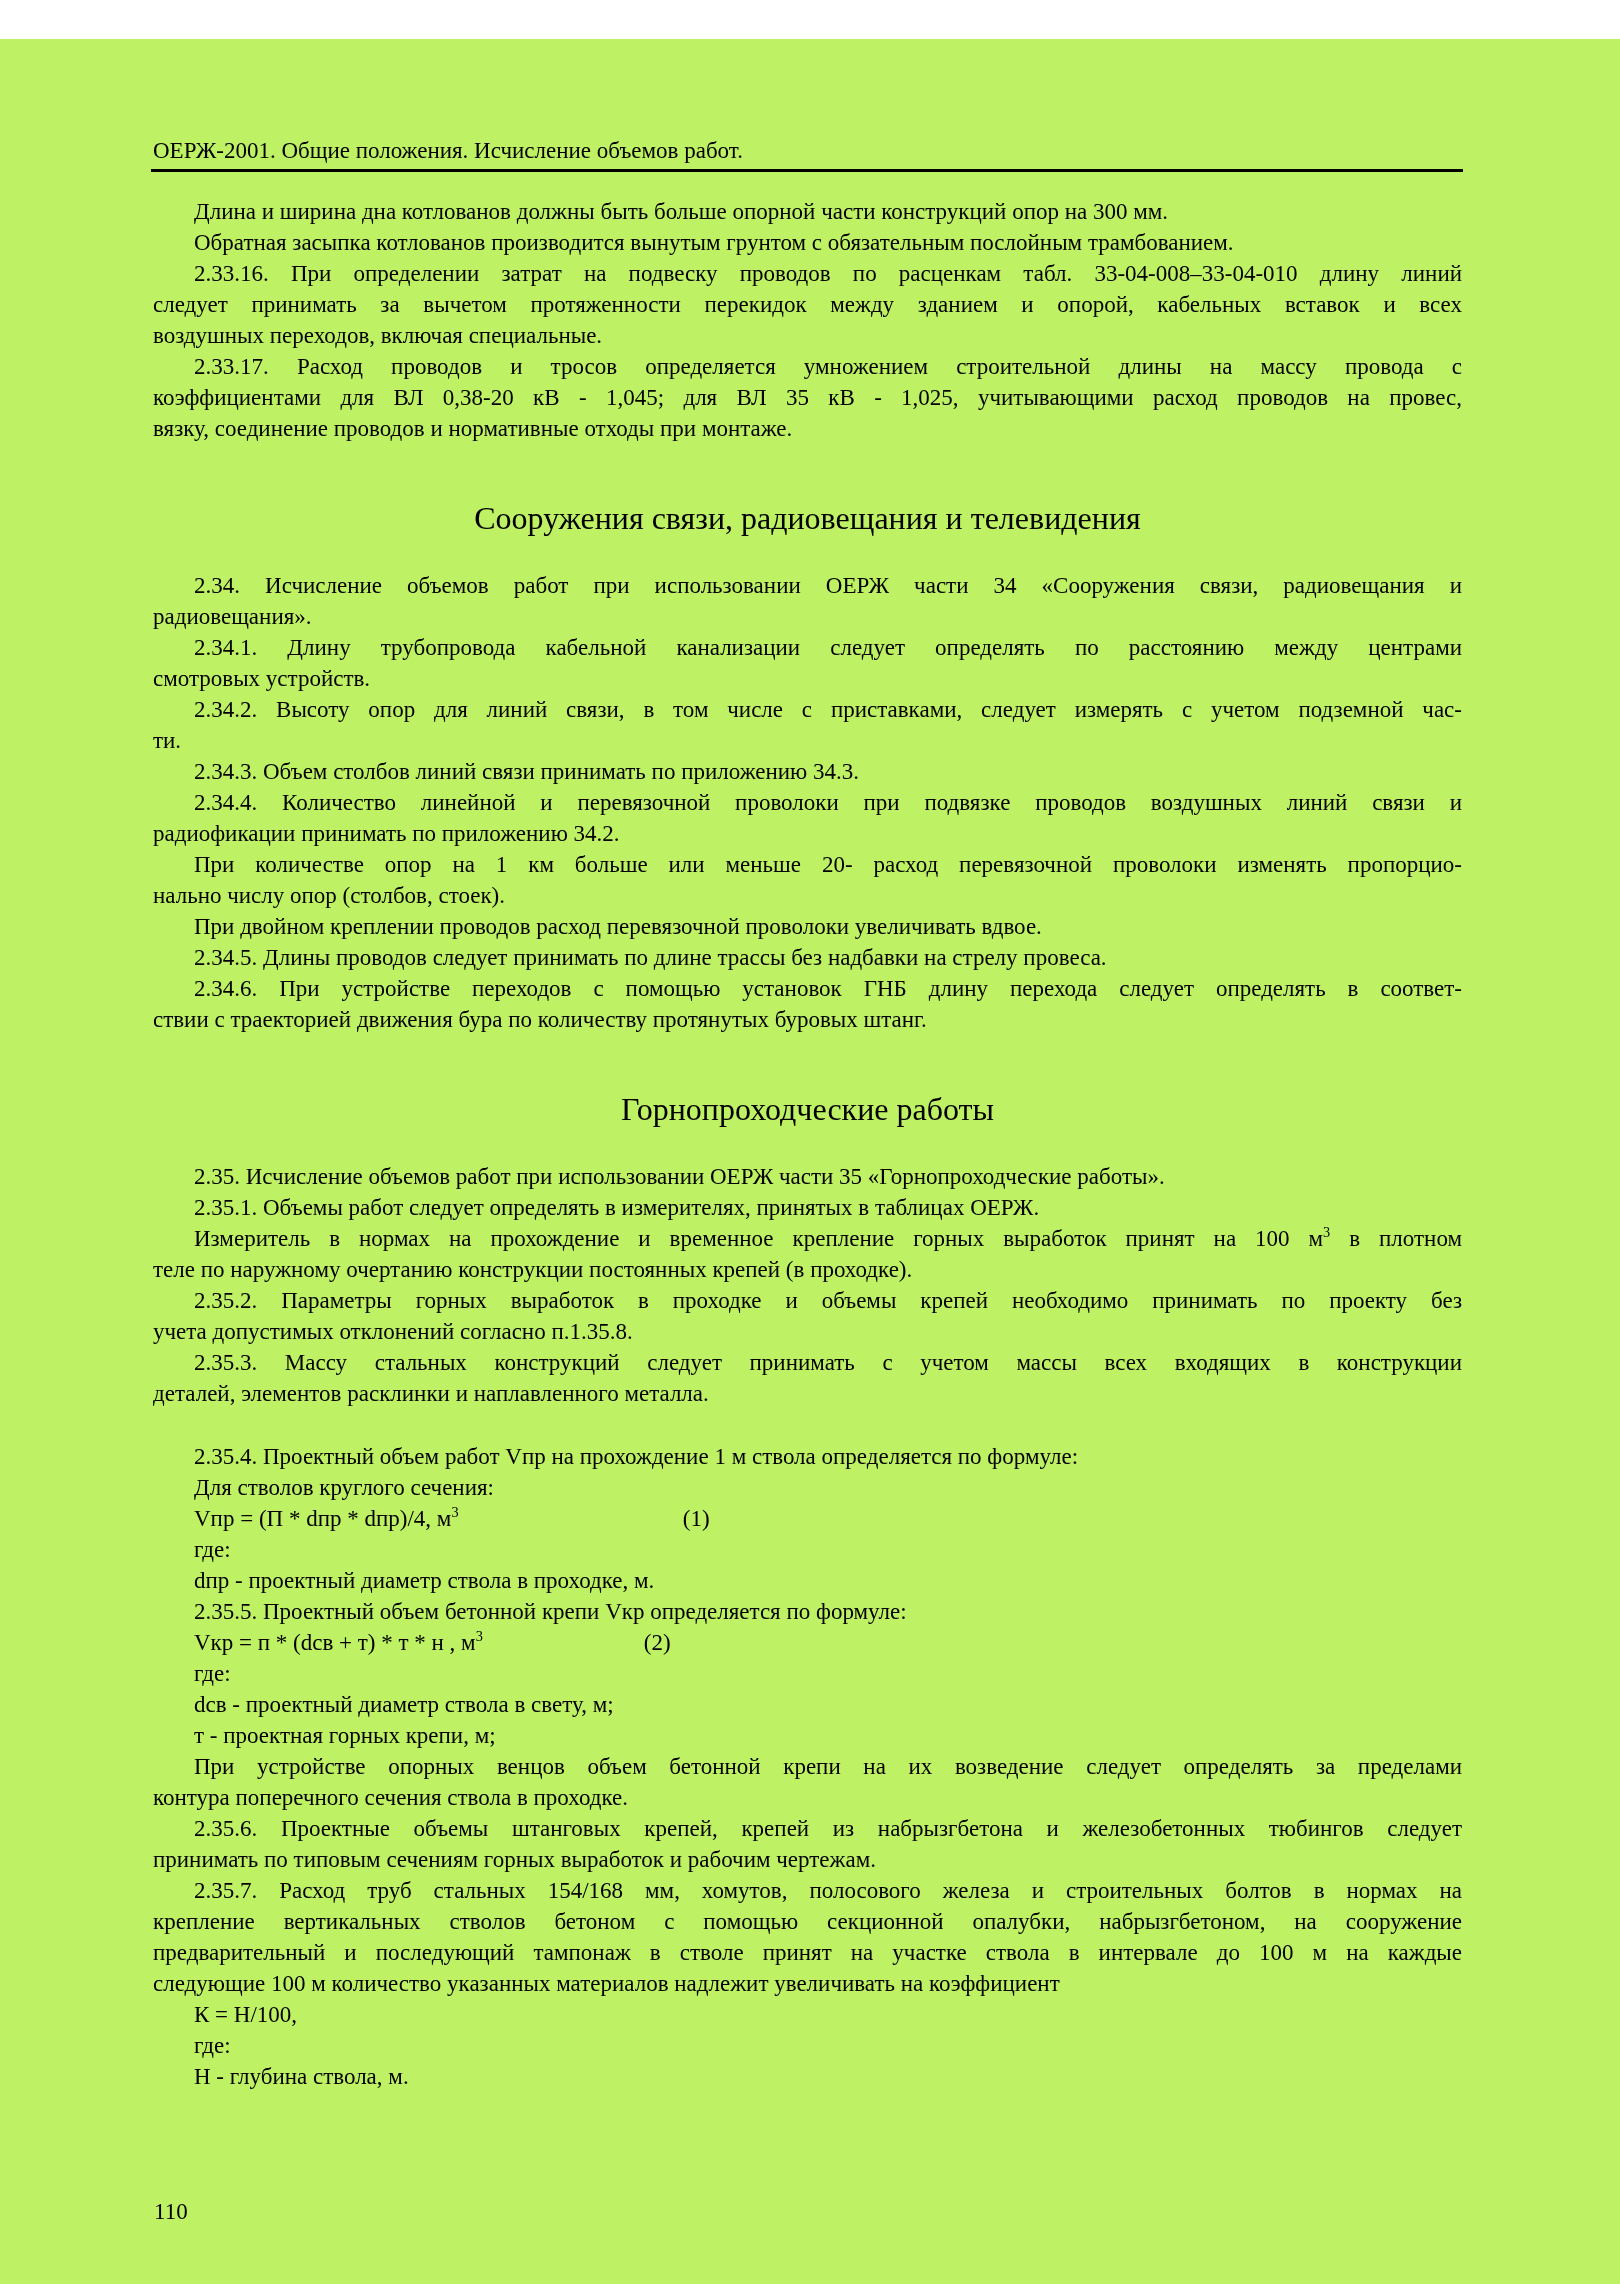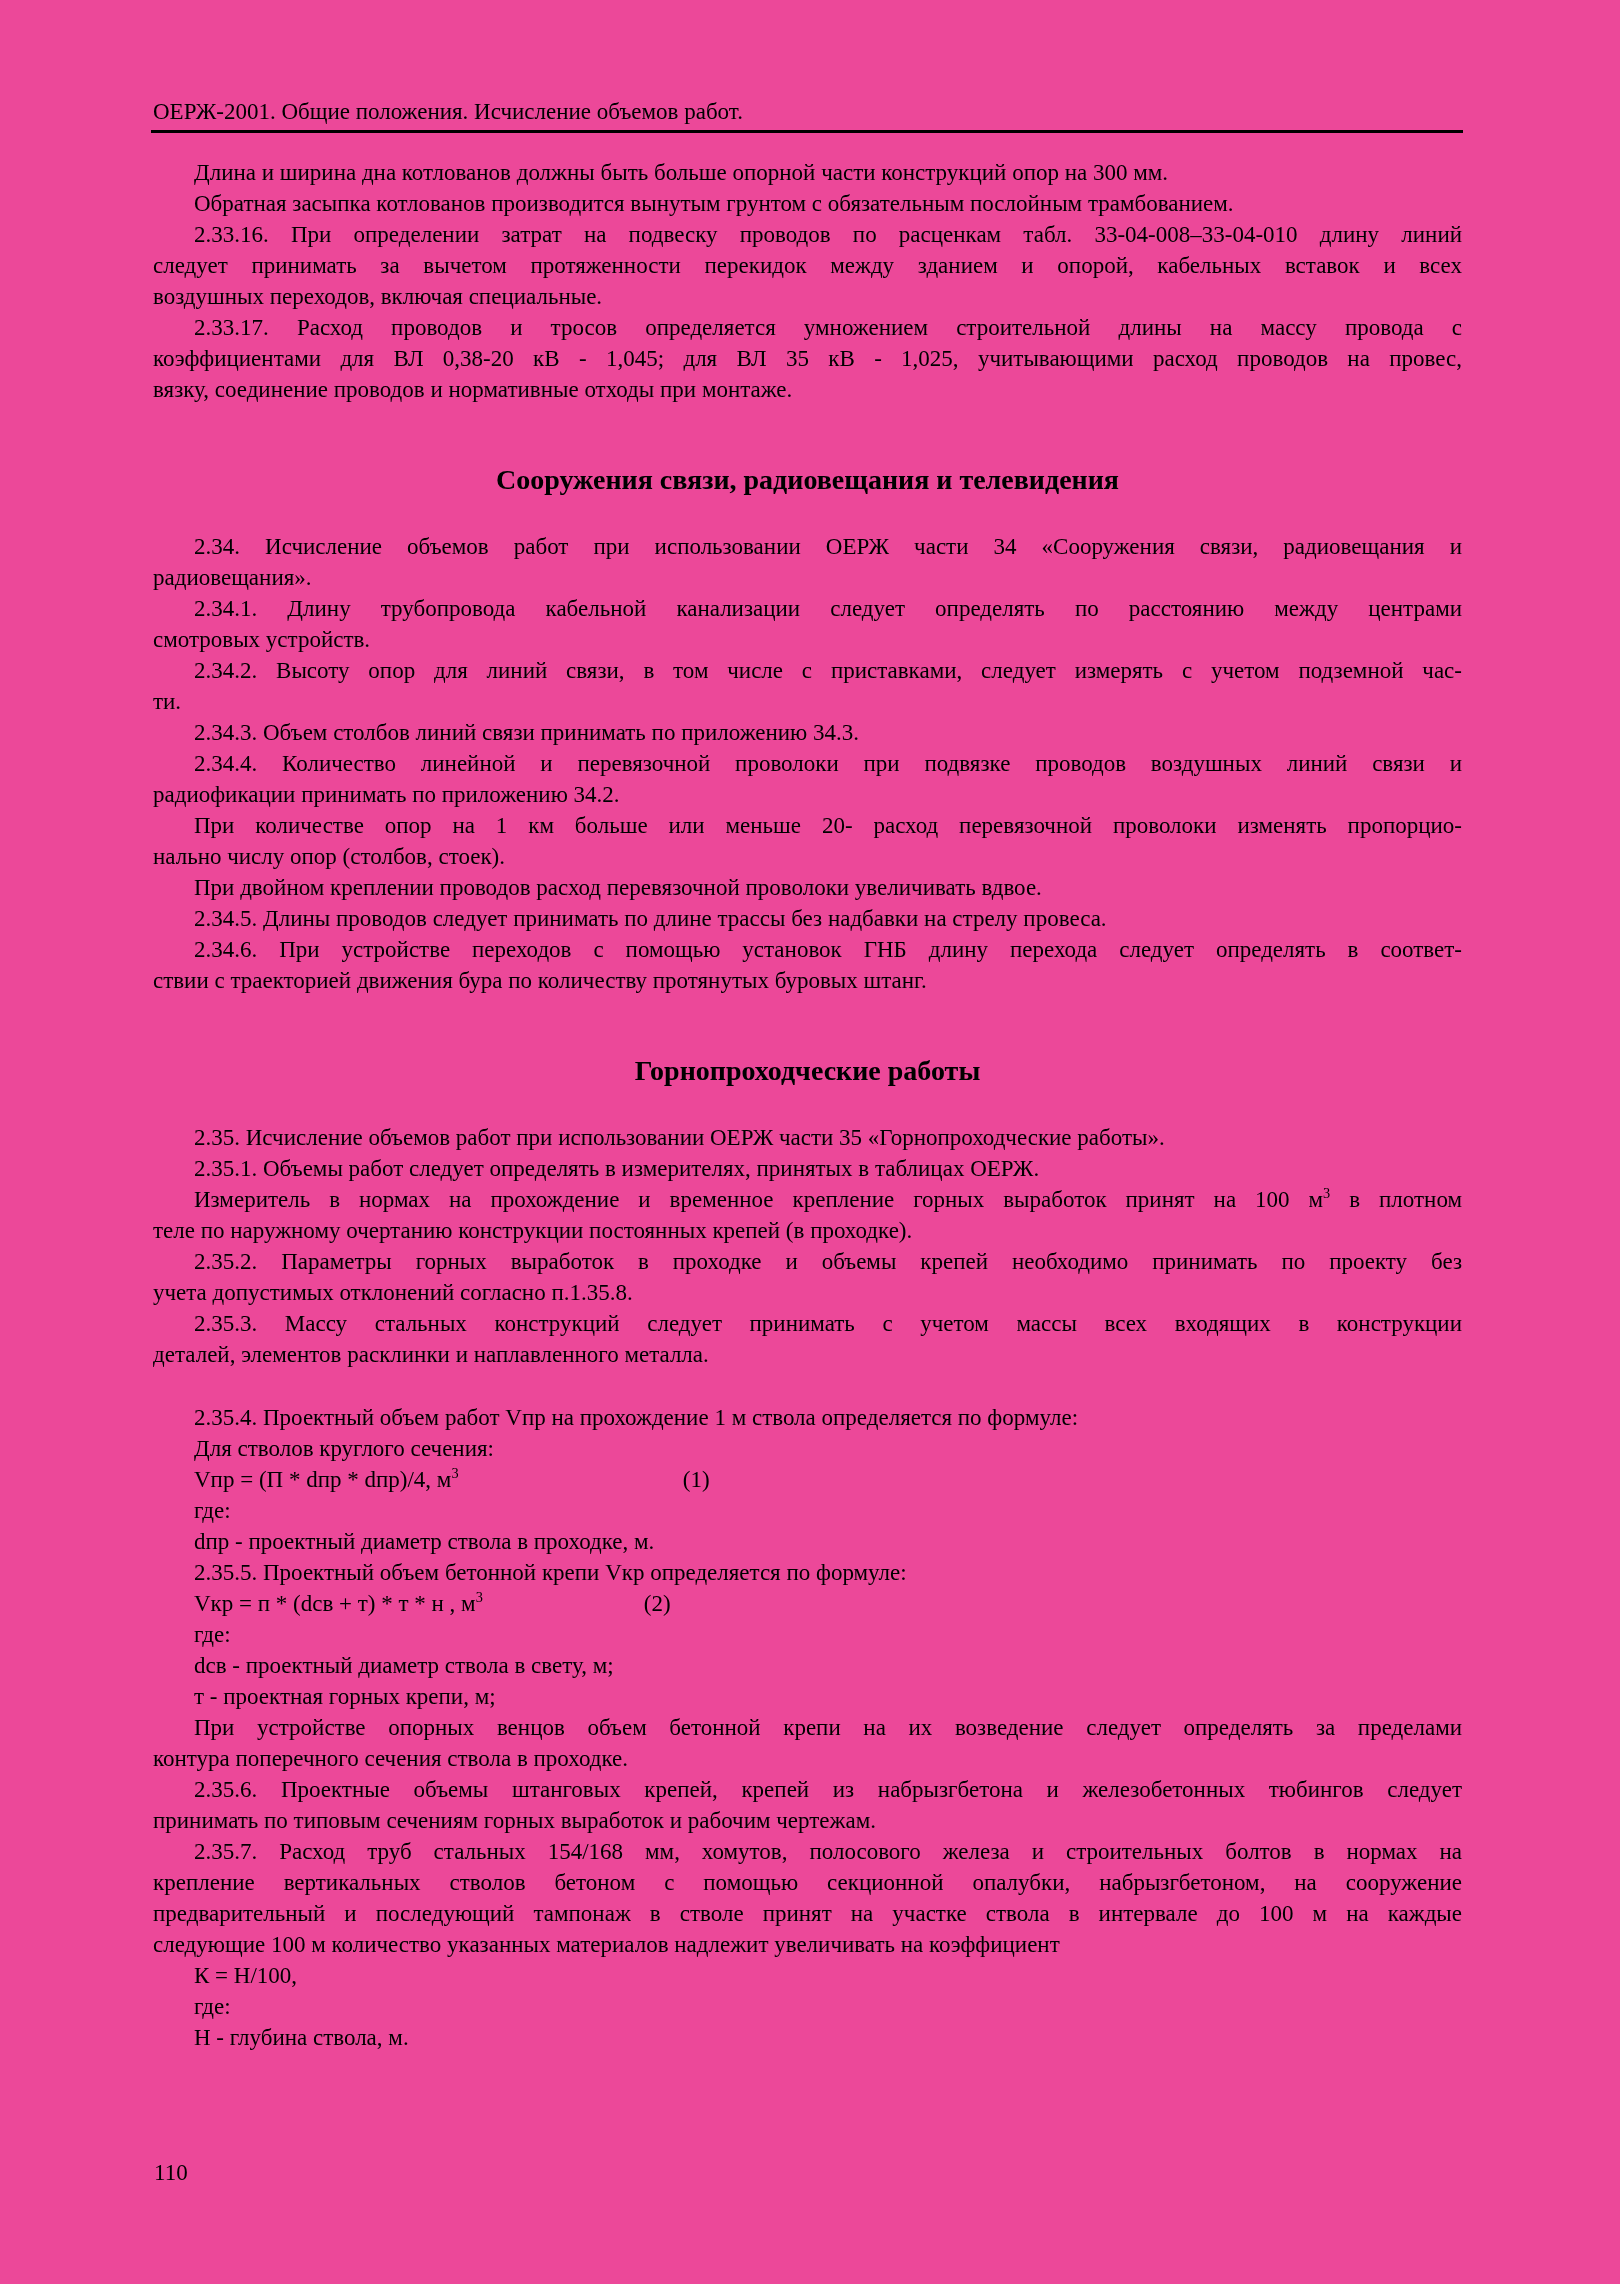--- a/index.html
+++ b/index.html
@@ -3,41 +3,41 @@
 <meta charset="utf-8">
 <style>
   html, body { margin: 0; padding: 0; }
   body {
     width: 1620px; height: 2284px;
     background: #ffffff; color: #000000;
     font-family: "Liberation Serif", serif;
     position: relative;
     -webkit-font-smoothing: antialiased;
   }
-  .page { position: absolute; inset: 0; background: #ec4899; }
+  .page { position: absolute; inset: 0; background: #bef264; margin-top: 39px; }
   .running-head {
     position: absolute; left: 153px; top: 96px;
     font-size: 23px; line-height: 31px; white-space: nowrap;
   }
   .head-rule {
     position: absolute; left: 151px; right: 157px; top: 130px;
     border-top: 3.3px solid #000000; height: 0;
   }
   .content {
     position: absolute; left: 153px; right: 158px; top: 157px;
     font-size: 23px; line-height: 31px;
   }
   .line { min-height: 31px; }
   .ind  { text-indent: 41px; }
   .just { text-align: justify; text-align-last: justify; }
   .pre  { white-space: pre; }
   .gap-top { margin-top: 32px; }
   .heading {
-    font-weight: bold; text-align: center;
-    font-size: 28px; line-height: 31px;
+    font-weight: normal; text-align: center;
+    font-size: 32px; line-height: 31px;
     margin-top: 59px; margin-bottom: 36px;
   }
   sup { font-size: 14.3px; line-height: 0; vertical-align: super; }
   .page-num {
     position: absolute; left: 154px; top: 2157px;
     font-size: 23px; line-height: 31px;
   }
 </style>
 </head>
 <body>

